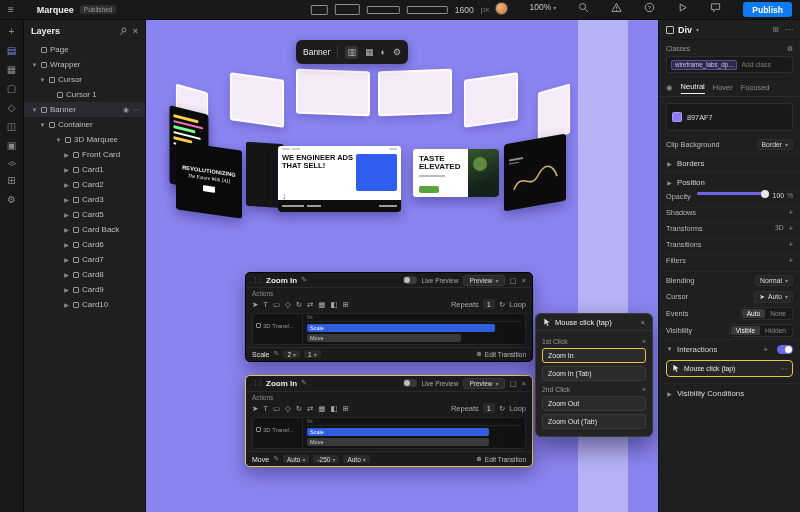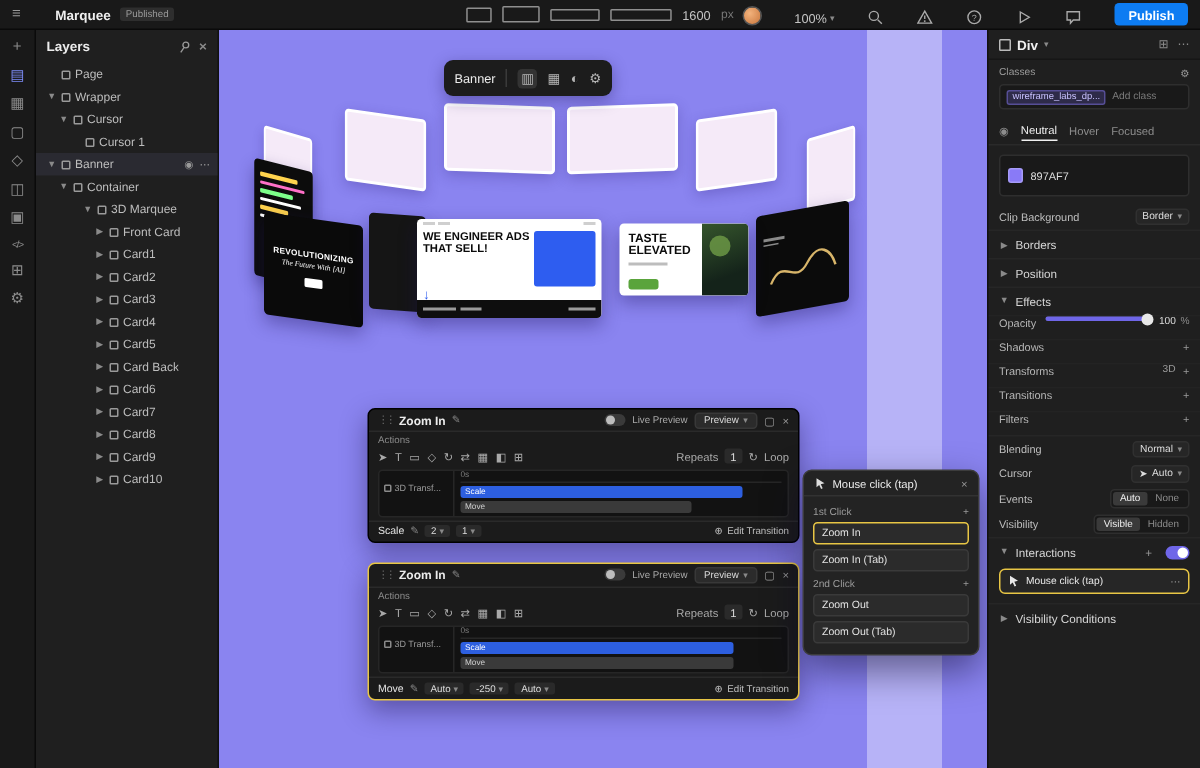--- a/index.html
+++ b/index.html
@@ -16,21 +16,21 @@
   .badge { background:#2e2e2e; color:#9a9a9a; font-size:6.5px; padding:1px 4px; border-radius:2px; }
   .tb-center { position:absolute; left:50%; top:0; height:100%; transform:translateX(-50%);
     display:flex; align-items:center; gap:7px; }
   .dev { border:1px solid #8f8f8f; border-radius:1px; }
   .dev.d1 { width:6px; height:10px; }
   .dev.d2 { width:9px; height:11px; }
   .dev.d3 { width:12px; height:8px; }
   .dev.d4 { width:5px; height:8px; }
   .dim { color:#c4c4c4; font-size:8.5px; }
   .dim-unit { color:#777; font-size:8px; }
-  .tb-right { margin-left:auto; display:flex; align-items:flex-end; gap:22px; }
+  .tb-right { margin-left:auto; display:flex; align-items:flex-start; gap:22px; }
   .avatar { width:13px; height:13px; border-radius:50%;
     background:radial-gradient(circle at 35% 35%, #f2b27c, #c9763c); border:1px solid #555; }
   .zoom { color:#c4c4c4; font-size:8.5px; display:flex; gap:2px; align-items:center; }
   .caret { color:#8a8a8a; font-size:6px; }
   .publish { background:#0d7cf2; color:#fff; padding:2.5px 9px; border-radius:3px;
     font-size:8.5px; font-weight:bold; }
 
   
   .main { display:flex; height:492px; }
 
@@ -355,25 +355,20 @@
           <span class="lname">Card2</span>
         </div>
       <div class="trow d4">
           <span class="chev">▶</span>
           <span class="licon"></span>
           <span class="lname">Card3</span>
         </div>
       <div class="trow d4">
           <span class="chev">▶</span>
           <span class="licon"></span>
-          <span class="lname">Card4</span>
-        </div>
-      <div class="trow d4">
-          <span class="chev">▶</span>
-          <span class="licon"></span>
           <span class="lname">Card5</span>
         </div>
       <div class="trow d4">
           <span class="chev">▶</span>
           <span class="licon"></span>
           <span class="lname">Card Back</span>
         </div>
       <div class="trow d4">
           <span class="chev">▶</span>
           <span class="licon"></span>
@@ -688,24 +683,20 @@
     </div>
 
     <div class="sec">
       <span class="chev">▶</span>
       <span>Borders</span>
     </div>
     <div class="sec">
       <span class="chev">▶</span>
       <span>Position</span>
     </div>
-    <div class="sec">
-      <span class="chev">▼</span>
-      <span>Effects</span>
-    </div>
 
     <div class="sub">
       <span>Opacity</span>
       <span class="slider">
           <span class="fill"></span>
           <span class="knob"></span>
         </span>
       <span class="val">100</span>
       <span class="unit">%</span>
     </div>

